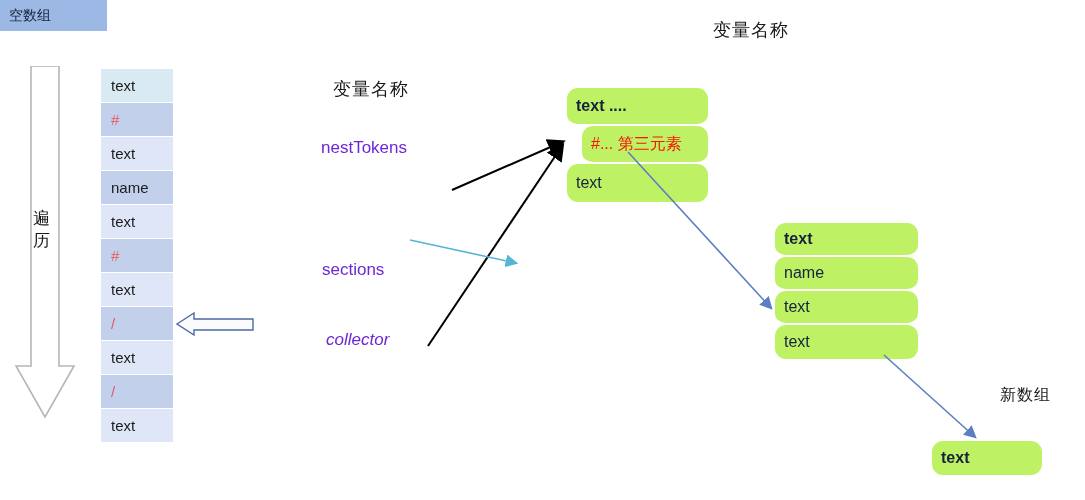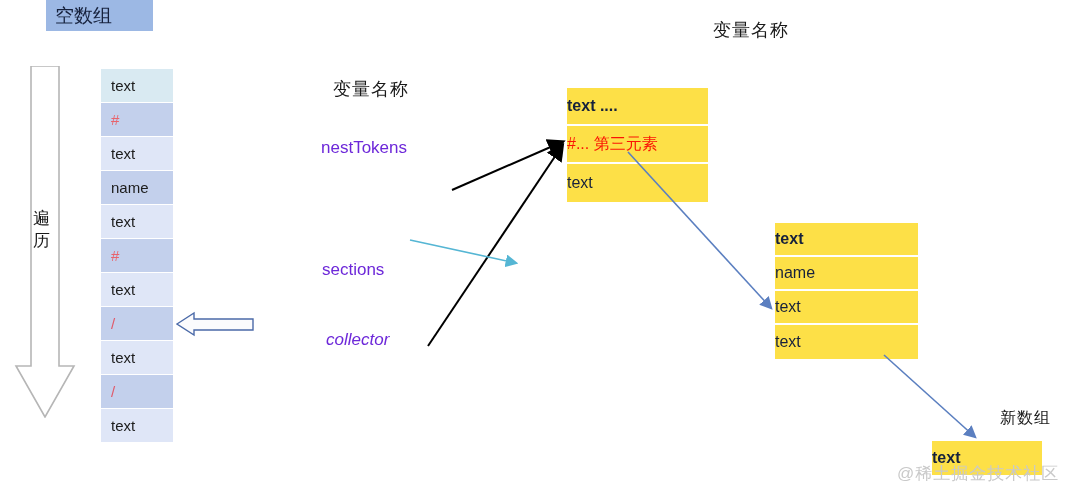--- a/index.html
+++ b/index.html
@@ -97,60 +97,60 @@
     font-size: 18px;
     letter-spacing: 1px;
   }
 
   
   .heap-box {
     position: absolute;
     box-sizing: border-box;
   }
   .heap-row {
-    background: #fde047;
+    background: #bef264;
     box-sizing: border-box;
     border-bottom: 2px solid #ffffff;
+    padding-left: 9px;
     font-size: 16px;
     color: #16213c;
     display: flex;
     align-items: center;
+    border-radius: 11px;
   }
   .heap-row:last-child { border-bottom: none; }
   .heap-row.bold { font-weight: bold; }
-  .heap-row.red  { color: #fa1405; }
+  .heap-row.red  { color: #fa1405; margin-left: 15px; }
 
   #box-nesttokens { left: 567px; top: 88px; width: 141px; }
   #box-nesttokens .heap-row { height: 38px; }
 
   #box-sections-arr {
     left: 521px; top: 244px; width: 107px; height: 31px;
     background: #9cb8e4;
-    font-size: 19px;
+    font-size: 14px;
     color: #16213c;
     display: flex;
     align-items: center;
     padding-left: 9px;
     box-sizing: border-box;
-    margin-left: 46px;
   }
 
   #box-child { left: 775px; top: 223px; width: 143px; }
   #box-child .heap-row { height: 34px; }
 
   #box-new { left: 932px; top: 441px; width: 110px; height: 34px; }
   #box-new .heap-row { height: 34px; font-weight: bold; }
 
   .newarr-label {
     position: absolute;
     left: 1000px;
     top: 385px;
     font-size: 16px;
     letter-spacing: 1px;
-    margin-top: 23px;
   }
 
   
   .overlay {
     position: absolute;
     inset: 0;
     pointer-events: none;
   }
 
   
@@ -237,14 +237,13 @@
 
     <line x1="428" y1="346" x2="562" y2="146" stroke="#000000" stroke-width="2" marker-end="url(#ar-black)"></line>
 
     <line x1="410" y1="240" x2="516" y2="263" stroke="#55b6d4" stroke-width="1.6" marker-end="url(#ar-teal)"></line>
 
     <line x1="628" y1="152" x2="771" y2="308" stroke="#5b7fc0" stroke-width="1.6" marker-end="url(#ar-blue)"></line>
 
     <line x1="884" y1="355" x2="975" y2="437" stroke="#5b7fc0" stroke-width="1.6" marker-end="url(#ar-blue)"></line>
   </svg>
 
-  <div class="watermark">@稀土掘金技术社区</div>
 </div>
 
 </body></html>

